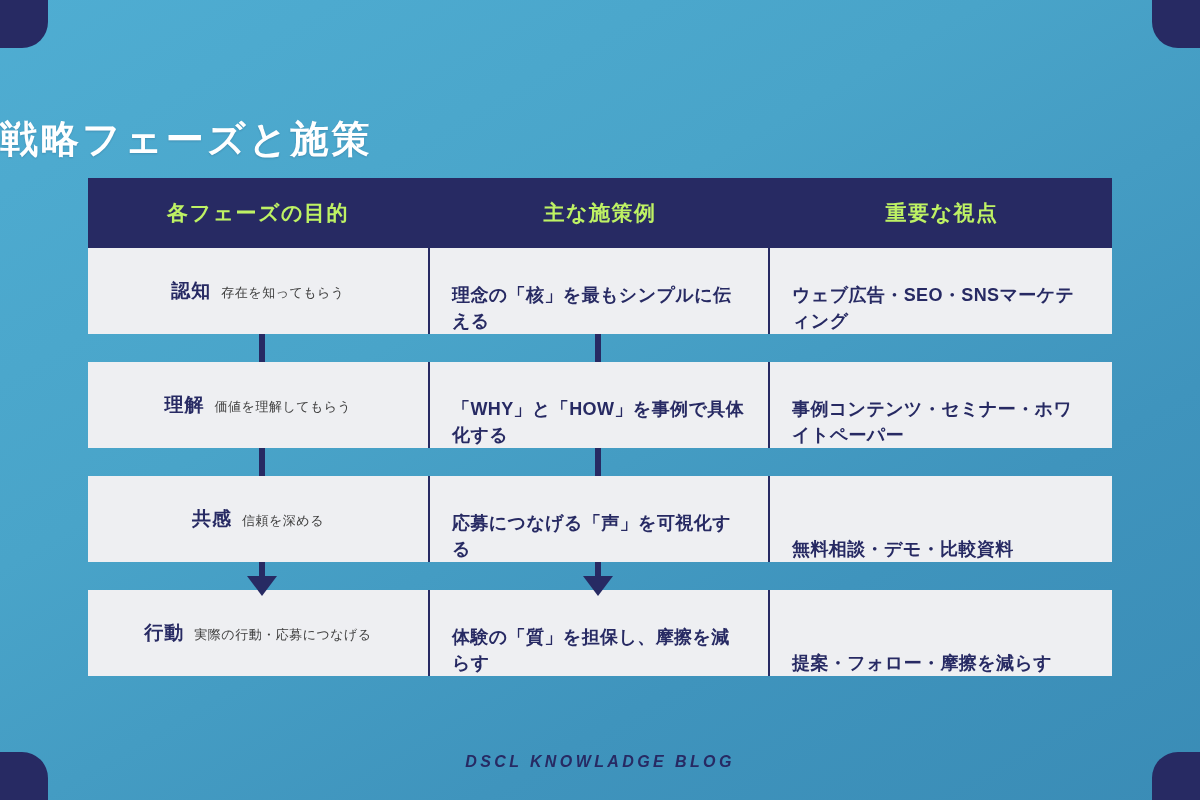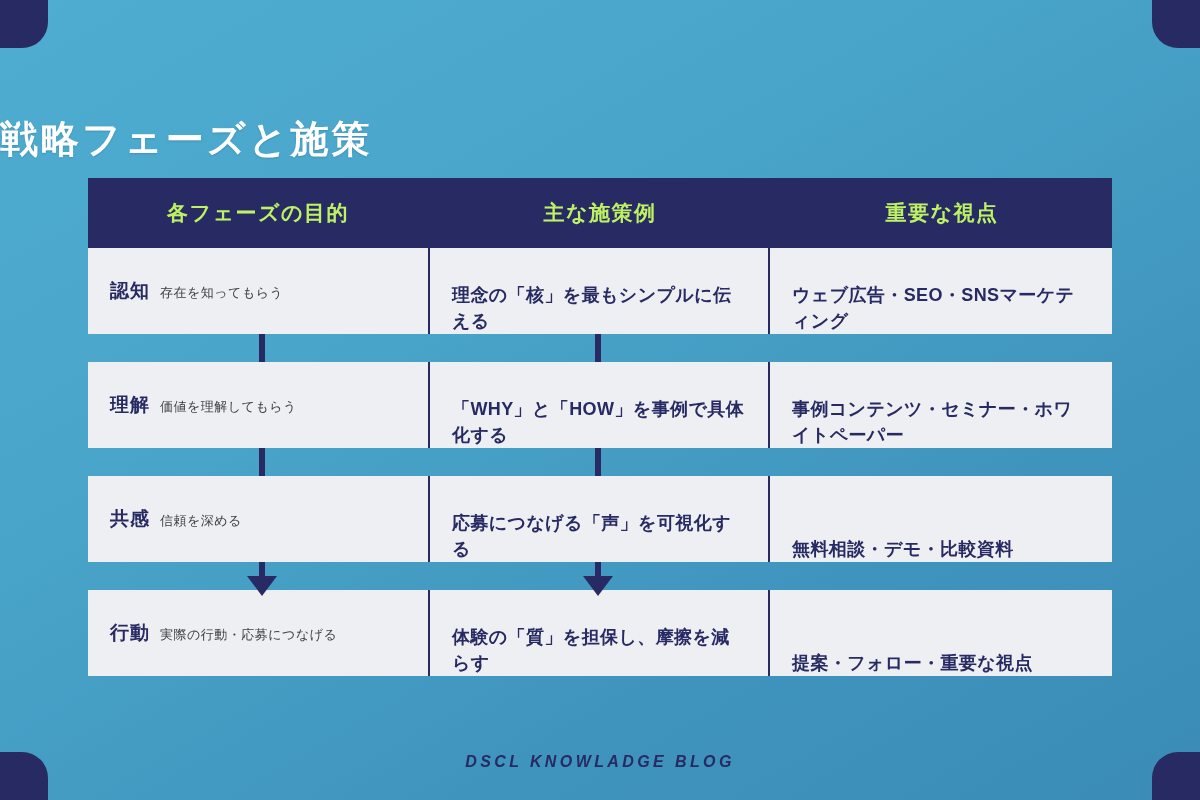--- a/index.html
+++ b/index.html
@@ -94,21 +94,21 @@
     display: flex;
     align-items: center;
     position: relative;
   }
   .cell.c2, .cell.c3 {
     border-left: 2px solid #272a63;
     align-items: flex-end;
   }
 
   
-  .cell.c1 { }
+  .cell.c1 { justify-content: center; }
   .phase-wrap {
     display: flex;
     align-items: baseline;
     gap: 10px;
   }
   .phase-name {
     color: #272a63;
     font-size: 19px;
     font-weight: bold;
     letter-spacing: 1px;
@@ -229,21 +229,21 @@
         <div class="cell c1 col-1">
           <div class="phase-wrap">
             <span class="phase-name">行動</span>
             <span class="phase-sub">実際の行動・応募につなげる</span>
           </div>
         </div>
         <div class="cell c2 col-2">
           <span class="cell-text">体験の「質」を担保し、摩擦を減らす</span>
         </div>
         <div class="cell c3 col-3">
-          <span class="cell-text">提案・フォロー・重要な視点</span>
+          <span class="cell-text">提案・フォロー・摩擦を減らす</span>
         </div>
       </div>
 
       <div class="connector" style="left:171px; top:86px; height:28px;"></div>
       <div class="connector" style="left:171px; top:200px; height:28px;"></div>
       <div class="connector" style="left:171px; top:314px; height:16px;"></div>
       <div class="arrowhead" style="left:159px; top:328px;"></div>
 
       <div class="connector" style="left:507px; top:86px; height:28px;"></div>
       <div class="connector" style="left:507px; top:200px; height:28px;"></div>

